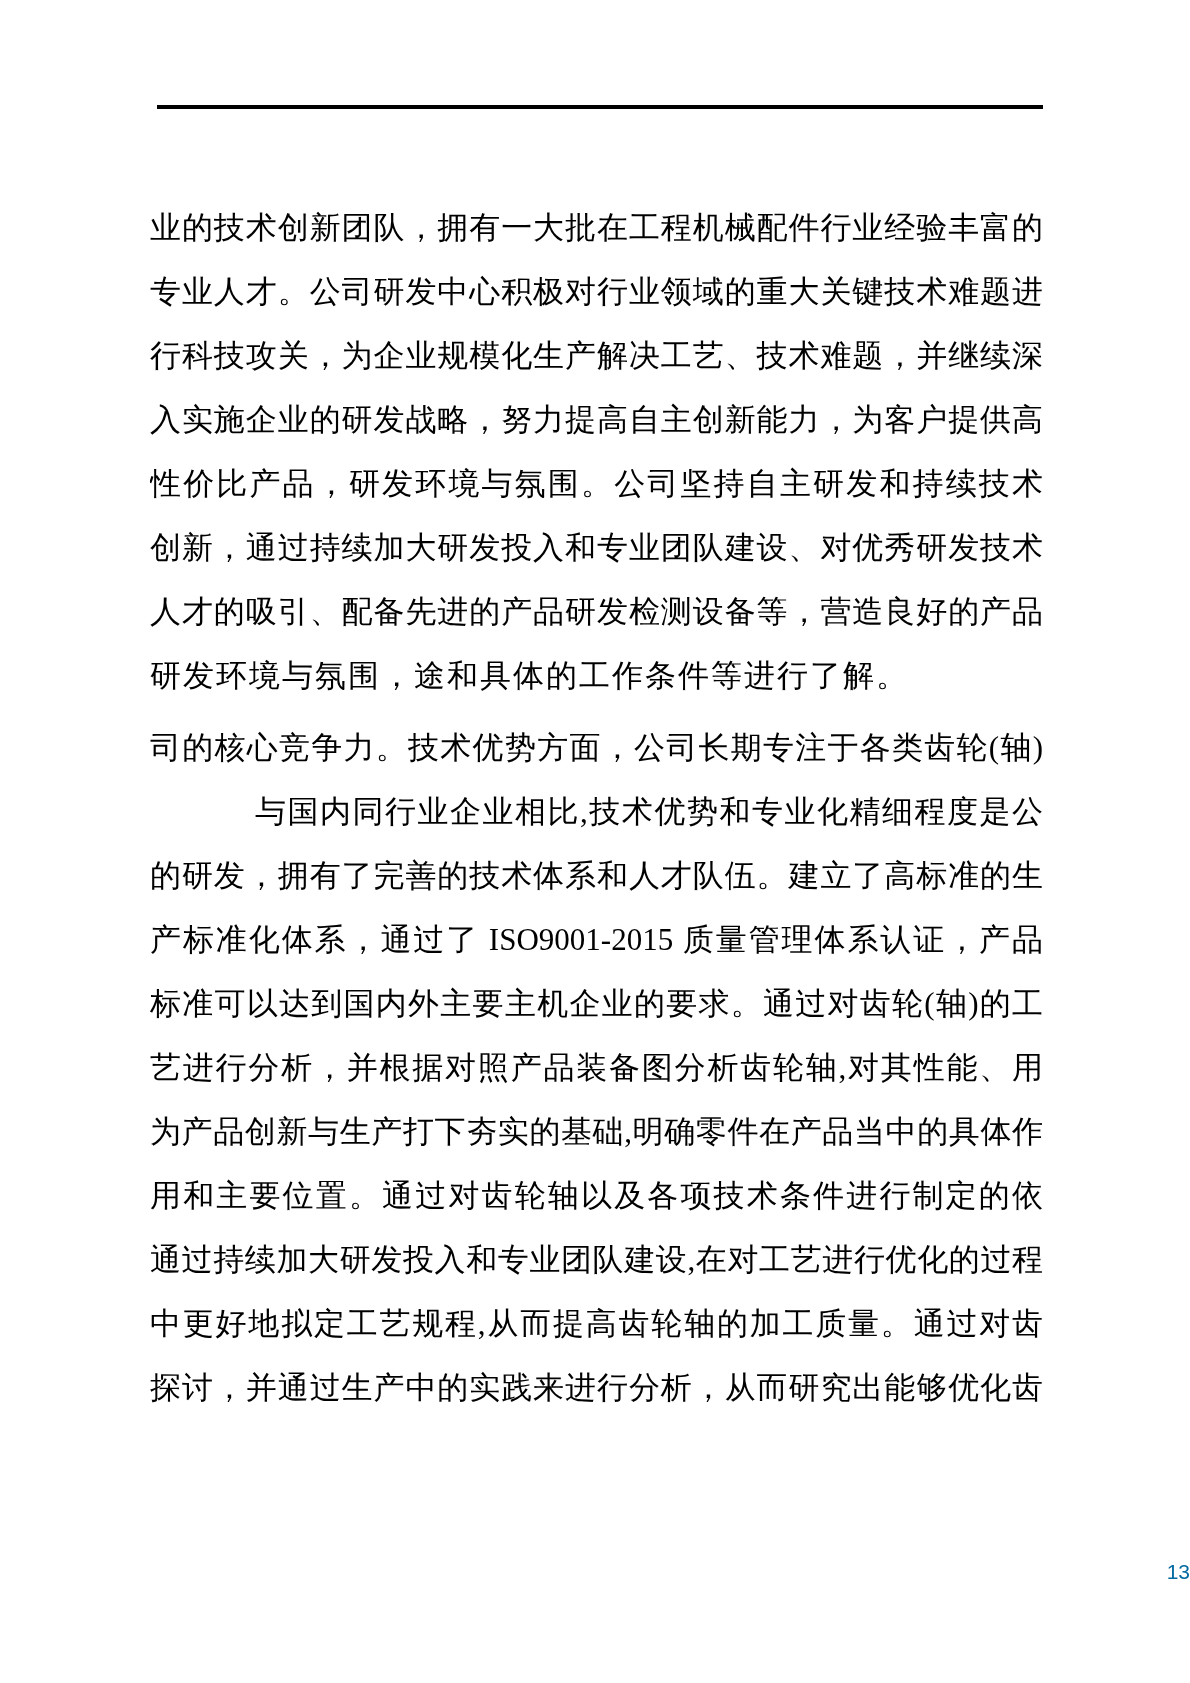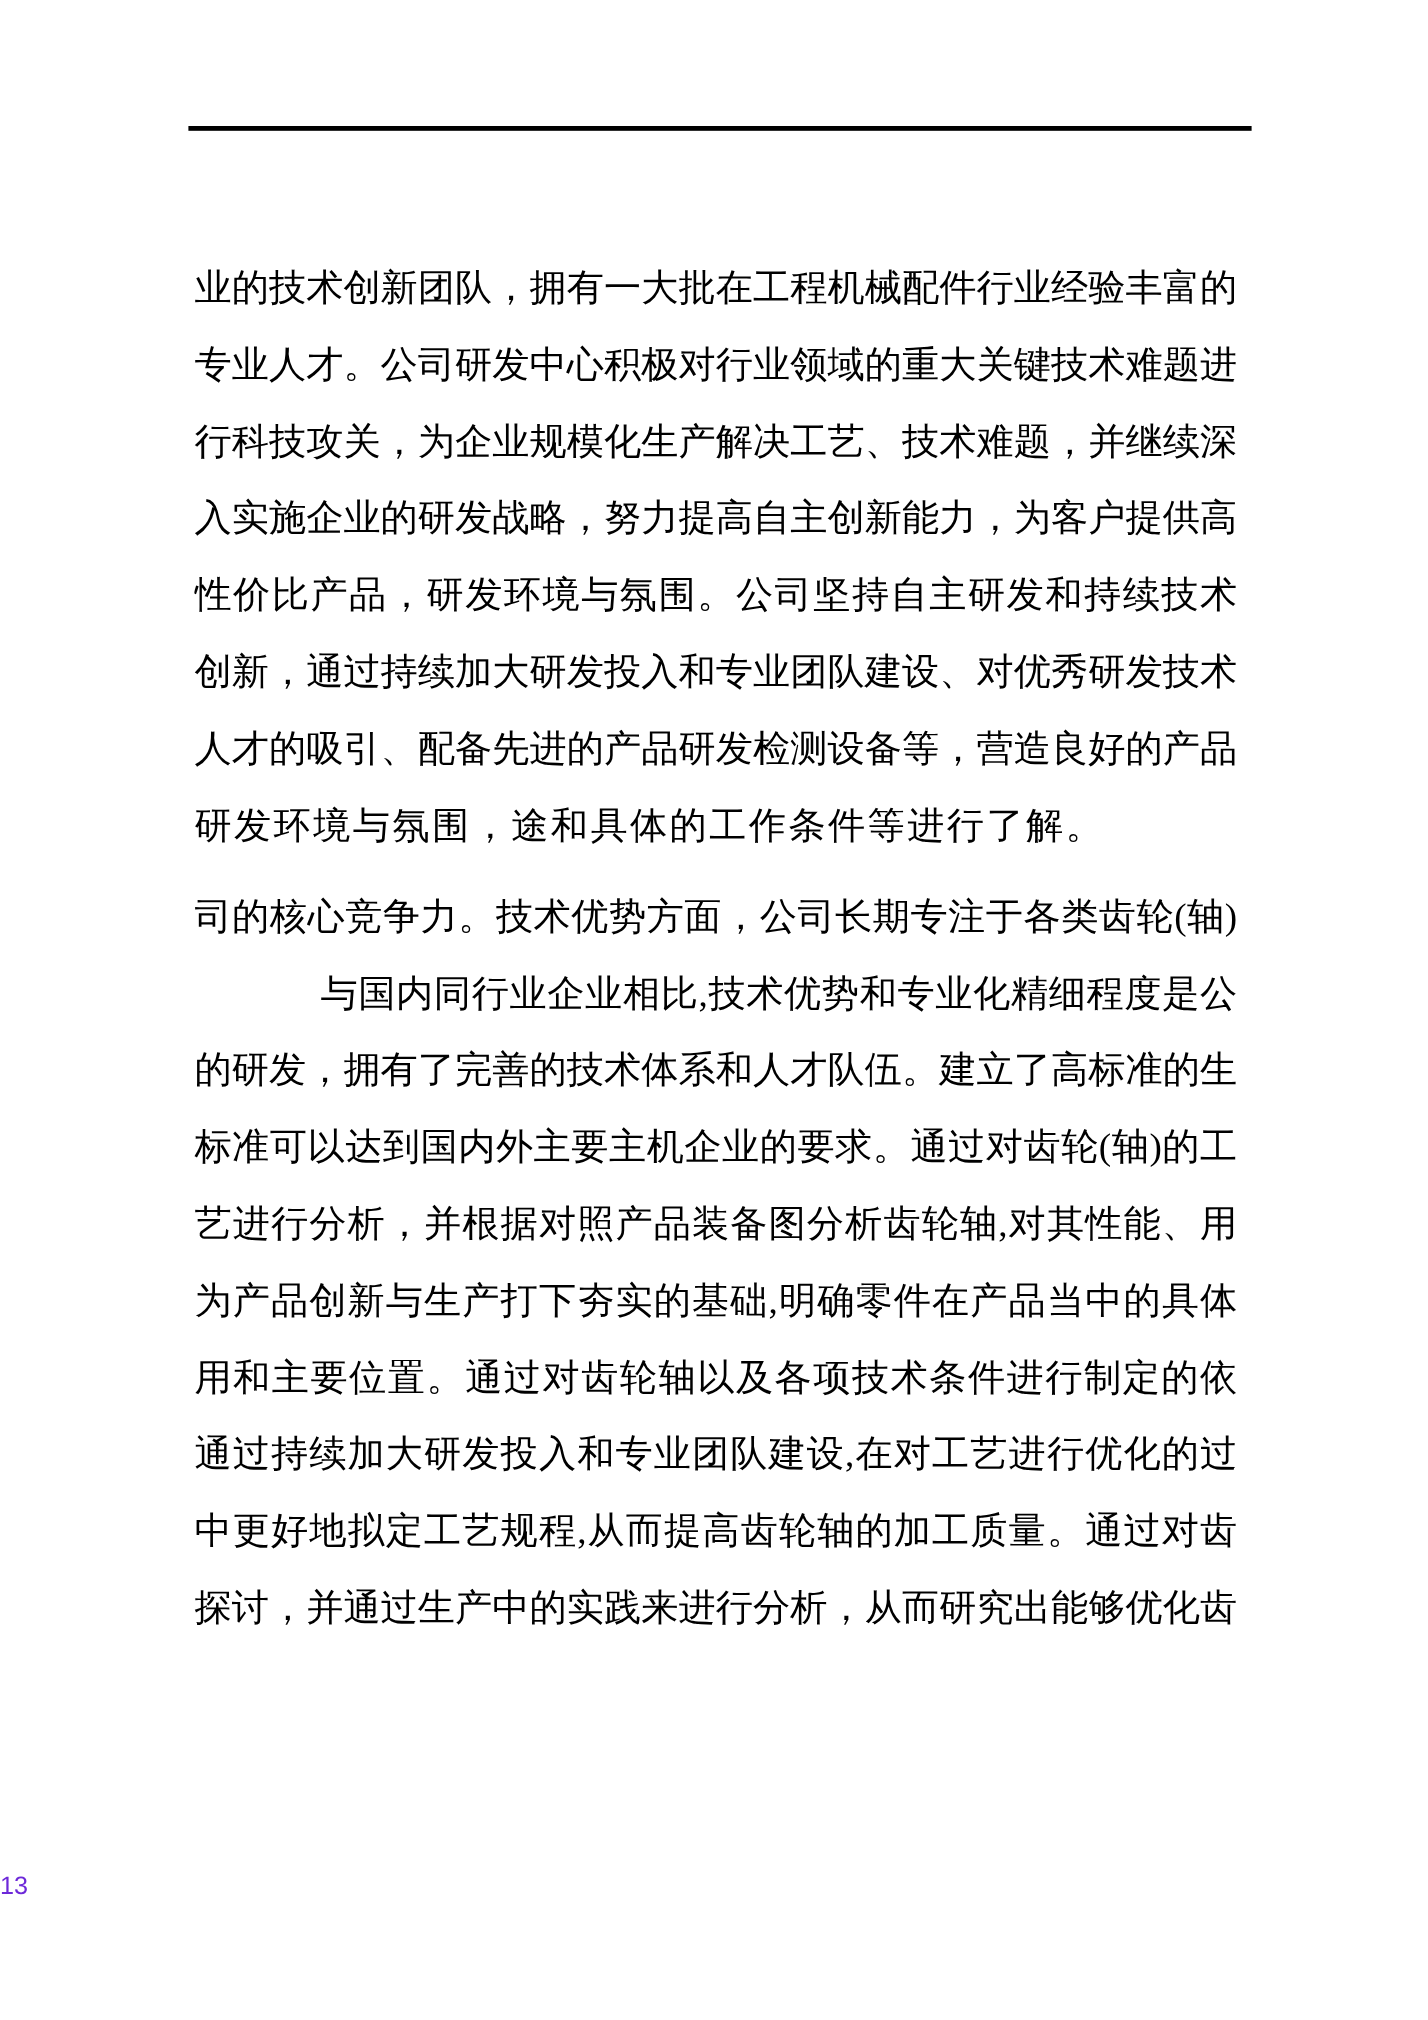--- a/index.html
+++ b/index.html
@@ -26,21 +26,21 @@
   }
   .doc-body {
     position: absolute;
     left: 150px;
     top: 196px;
     width: 893px;
     font-size: 31px;
     line-height: 64px;
   }
   .para {
-    margin: 12px;
+    margin: 0;
     padding: 0;
   }
   .para + .para {
     margin-top: 8px;
   }
   .line {
     height: 64px;
     overflow: hidden;
     text-align: justify;
     text-align-last: justify;
@@ -51,24 +51,24 @@
   }
   .line--end {
     text-align-last: auto;
     letter-spacing: 2px;
   }
   .page-number {
     position: absolute;
     left: 0;
     top: 1560px;
     width: 100%;
-    text-align: left;
+    text-align: right;
     font-family: "Liberation Sans", "DejaVu Sans", sans-serif;
     font-size: 21px;
-    color: #6d28d9;
+    color: #0369a1;
   }
 </style>
 </head>
 <body>
 
 <div class="doc-page">
 
   <div class="header-rule"></div>
 
   <div class="doc-body">
@@ -81,20 +81,21 @@
       <div class="line">性价比产品，研发环境与氛围。公司坚持自主研发和持续技术</div>
       <div class="line">创新，通过持续加大研发投入和专业团队建设、对优秀研发技术</div>
       <div class="line">人才的吸引、配备先进的产品研发检测设备等，营造良好的产品</div>
       <div class="line line--end">研发环境与氛围，途和具体的工作条件等进行了解。</div>
     </div>
 
     <div class="para">
       <div class="line">司的核心竞争力。技术优势方面，公司长期专注于各类齿轮(轴)</div>
       <div class="line line--indent">与国内同行业企业相比,技术优势和专业化精细程度是公</div>
       <div class="line">的研发，拥有了完善的技术体系和人才队伍。建立了高标准的生</div>
+      <div class="line">产标准化体系，通过了 ISO9001-2015 质量管理体系认证，产品</div>
       <div class="line">标准可以达到国内外主要主机企业的要求。通过对齿轮(轴)的工</div>
       <div class="line">艺进行分析，并根据对照产品装备图分析齿轮轴,对其性能、用</div>
       <div class="line">为产品创新与生产打下夯实的基础,明确零件在产品当中的具体作</div>
       <div class="line">用和主要位置。通过对齿轮轴以及各项技术条件进行制定的依据，</div>
       <div class="line">通过持续加大研发投入和专业团队建设,在对工艺进行优化的过程</div>
       <div class="line">中更好地拟定工艺规程,从而提高齿轮轴的加工质量。通过对齿</div>
       <div class="line">探讨，并通过生产中的实践来进行分析，从而研究出能够优化齿</div>
     </div>
 
   </div>

